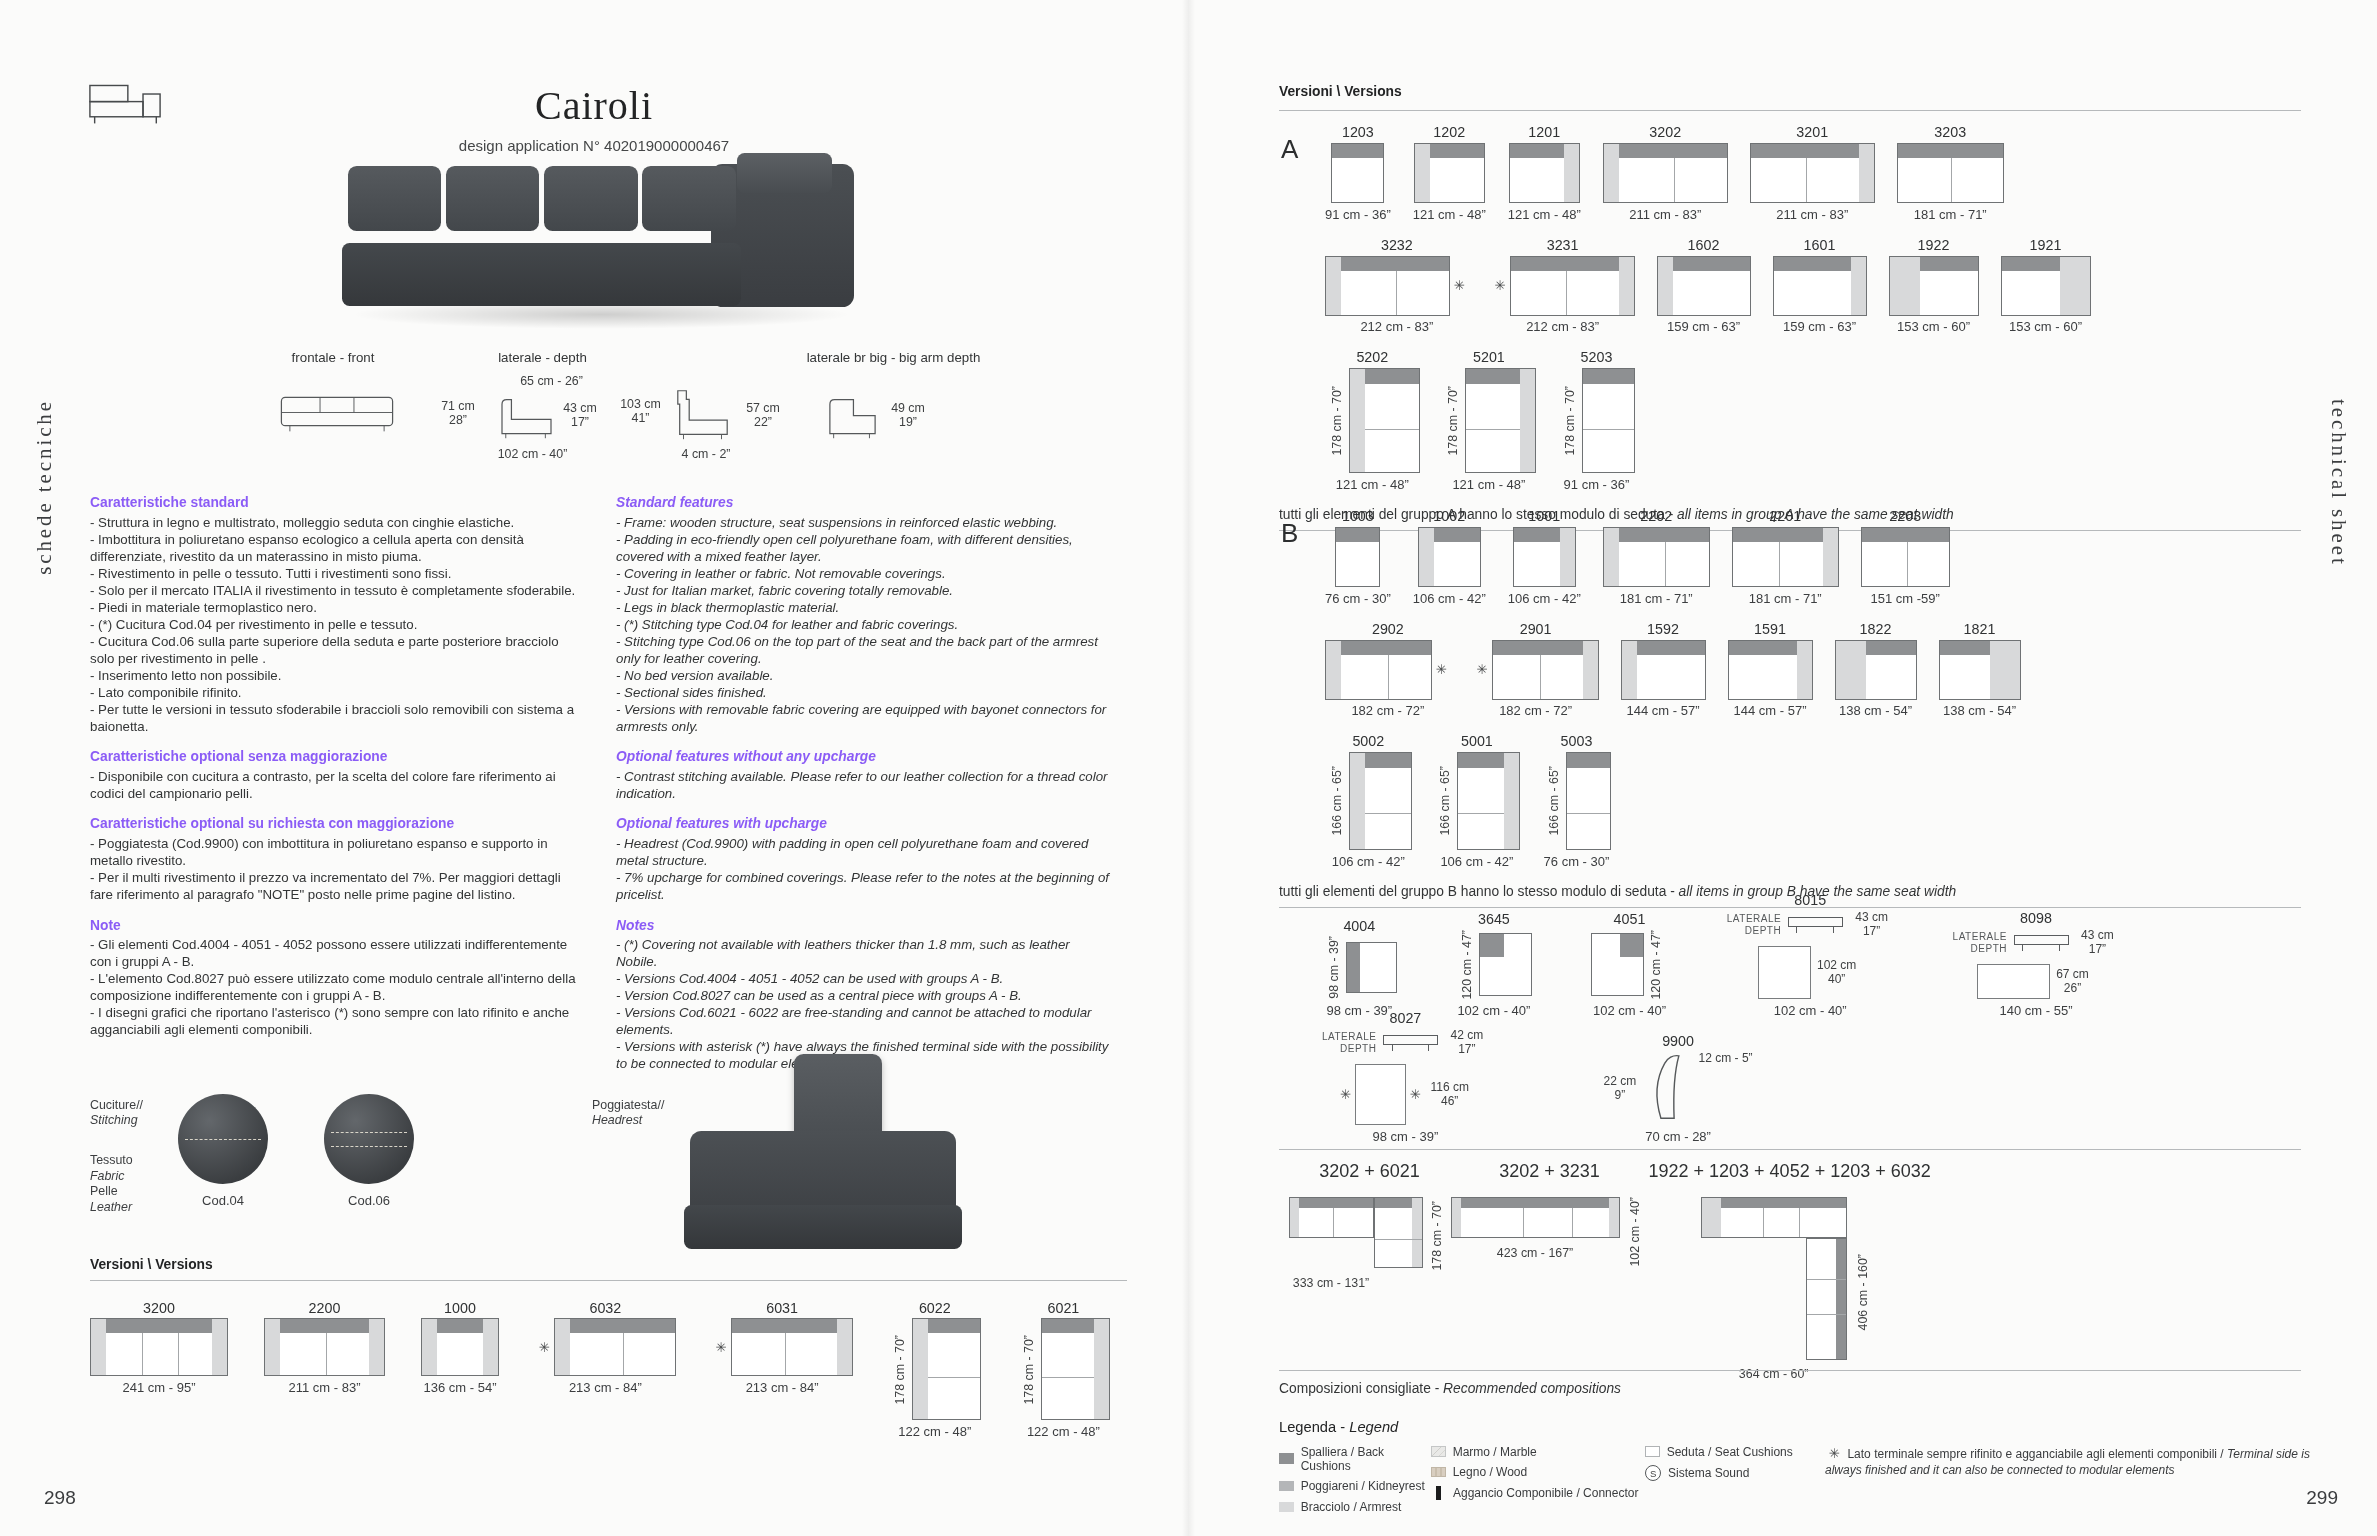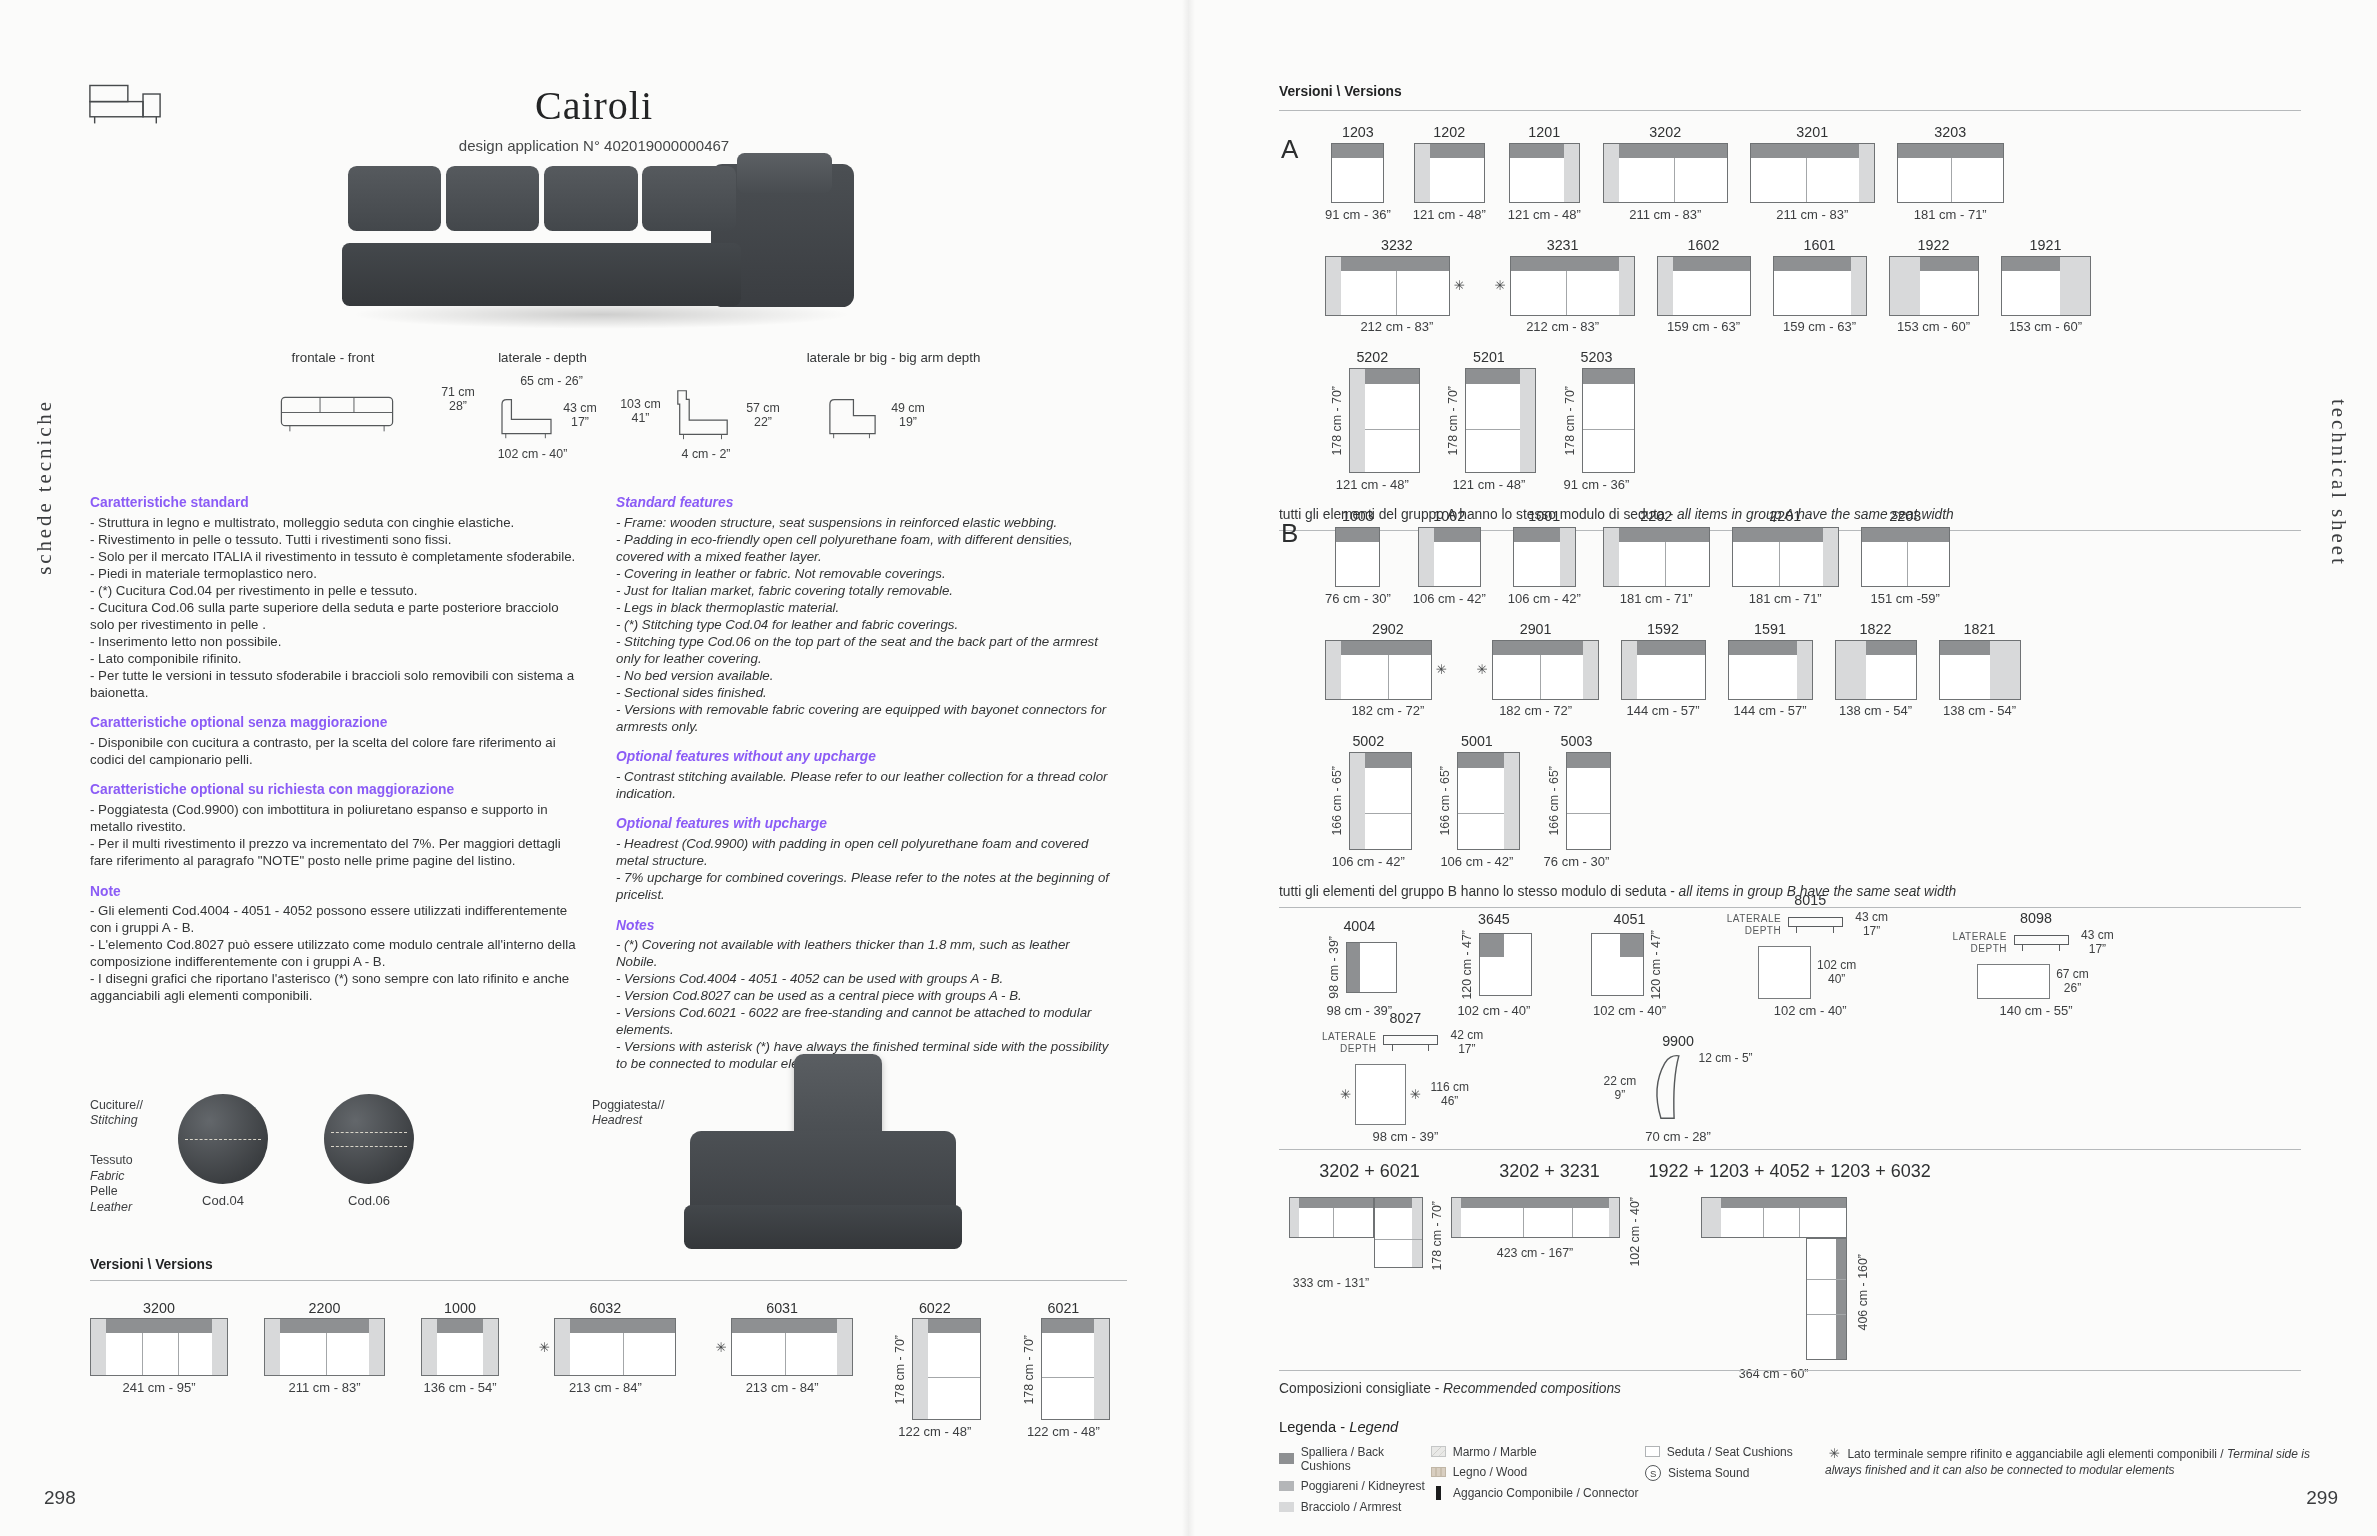--- a/index.html
+++ b/index.html
@@ -192,21 +192,21 @@
       <rect x="3" y="10" width="118" height="30" rx="4" fill="none" stroke="#55585a" stroke-width="1.3"></rect>
       <line x1="3" y1="26" x2="121" y2="26" stroke="#55585a"></line>
       <line x1="44" y1="10" x2="44" y2="26" stroke="#55585a"></line>
       <line x1="80" y1="10" x2="80" y2="26" stroke="#55585a"></line>
       <line x1="12" y1="40" x2="12" y2="46" stroke="#55585a"></line>
       <line x1="112" y1="40" x2="112" y2="46" stroke="#55585a"></line>
     </svg>
 
     <div class="flabel" style="left:476px;top:7.6px;width:133px">laterale - depth</div>
     <div class="dim2" style="left:499px;top:32px;width:105px">65 cm - 26”</div>
-    <div class="dim2" style="left:436px;top:43px;width:44px">71 cm
+    <div class="dim2" style="left:436px;top:57px;width:44px">71 cm
 28”</div>
     <svg style="left:495px;top:51px" width="63" height="49" viewBox="0 0 66 52">
       <path d="M7 43 L7 12 Q7 7 12 7 L17 7 L17 28 L59 28 L59 43 Z" fill="none" stroke="#55585a" stroke-width="1.3"></path>
       <line x1="11" y1="43" x2="11" y2="48" stroke="#55585a"></line>
       <line x1="53" y1="43" x2="53" y2="48" stroke="#55585a"></line>
     </svg>
     <div class="dim2" style="left:559px;top:59px;width:42px">43 cm
 17”</div>
     <div class="dim2" style="left:480px;top:105px;width:105px">102 cm - 40”</div>
     <div class="dim2" style="left:616px;top:55px;width:49px">103 cm
@@ -228,20 +228,21 @@
     </svg>
     <div class="dim2" style="left:885px;top:59px;width:46px">49 cm
 19”</div>
   </div>
 
   <div class="cols">
     <div class="col col-it" id="col-it">
         <div class="fsec">
           <div class="fhead">Caratteristiche standard</div>
           <div class="fline">- Struttura in legno e multistrato, molleggio seduta con cinghie elastiche.</div>
+          <div class="fline">- Imbottitura in poliuretano espanso ecologico a cellula aperta con densità differenziate, rivestito da un materassino in misto piuma.</div>
           <div class="fline">- Rivestimento in pelle o tessuto. Tutti i rivestimenti sono fissi.</div>
           <div class="fline">- Solo per il mercato ITALIA il rivestimento in tessuto è completamente sfoderabile.</div>
           <div class="fline">- Piedi in materiale termoplastico nero.</div>
           <div class="fline">- (*) Cucitura Cod.04 per rivestimento in pelle e tessuto.</div>
           <div class="fline">- Cucitura Cod.06 sulla parte superiore della seduta e parte posteriore bracciolo solo per rivestimento in pelle .</div>
           <div class="fline">- Inserimento letto non possibile.</div>
           <div class="fline">- Lato componibile rifinito.</div>
           <div class="fline">- Per tutte le versioni in tessuto sfoderabile i braccioli solo removibili con sistema a baionetta.</div>
         </div>
         <div class="fsec">

